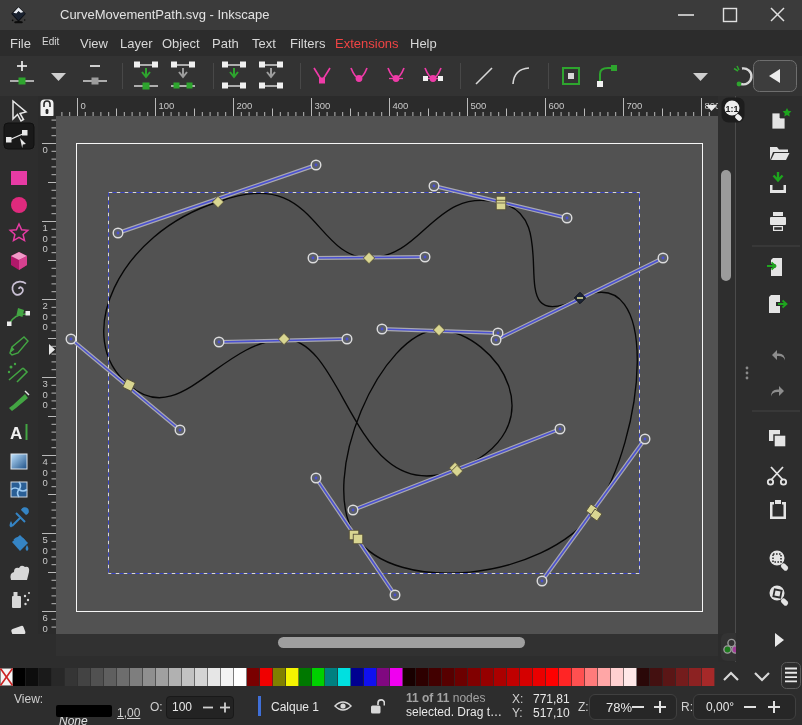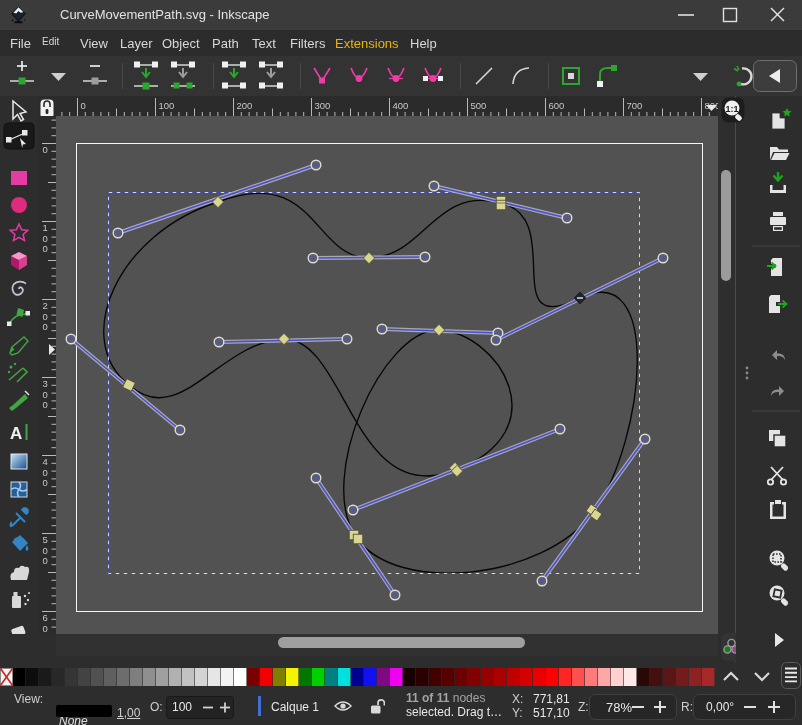--- a/index.html
+++ b/index.html
@@ -25,21 +25,21 @@
 </svg>
 <div class="abs" style="left:0;top:30px;width:802px;height:26px;background:#2c2c2c"></div>
 <div class="abs" style="left:10px;top:36px;font-size:13px;color:#d8d8d8">File</div>
 <div class="abs" style="left:42px;top:36px;font-size:10px;color:#d8d8d8">Edit</div>
 <div class="abs" style="left:80px;top:36px;font-size:13px;color:#d8d8d8">View</div>
 <div class="abs" style="left:120px;top:36px;font-size:13px;color:#d8d8d8">Layer</div>
 <div class="abs" style="left:162px;top:36px;font-size:13px;color:#d8d8d8">Object</div>
 <div class="abs" style="left:212px;top:36px;font-size:13px;color:#d8d8d8">Path</div>
 <div class="abs" style="left:252px;top:36px;font-size:13px;color:#d8d8d8">Text</div>
 <div class="abs" style="left:290px;top:36px;font-size:13px;color:#d8d8d8">Filters</div>
-<div class="abs" style="left:335px;top:36px;font-size:13px;color:#eab308">Extensions</div>
+<div class="abs" style="left:335px;top:36px;font-size:13px;color:#ef4444">Extensions</div>
 <div class="abs" style="left:410px;top:36px;font-size:13px;color:#d8d8d8">Help</div>
 <div class="abs" style="left:0;top:56px;width:802px;height:40px;background:#333333"></div>
 <svg class="abs" style="left:0;top:56px" width="802" height="40" viewBox="0 0 802 40">
       <line x1="17" y1="10" x2="27" y2="10" stroke="#ededed" stroke-width="1.7"></line>
       <line x1="22" y1="5" x2="22" y2="15" stroke="#ededed" stroke-width="1.7"></line>
       <line x1="10" y1="25" x2="34" y2="25" stroke="#c4c4c4" stroke-width="1.7"></line>
       <rect x="18.5" y="21.5" width="7" height="7" fill="#2ea52e"></rect>
       <polygon points="51,17 66,17 58.5,25" fill="#cfcfcf"></polygon>
       <line x1="90" y1="10" x2="100" y2="10" stroke="#ededed" stroke-width="1.7"></line>
       <line x1="83" y1="25" x2="107" y2="25" stroke="#c4c4c4" stroke-width="1.7"></line>

